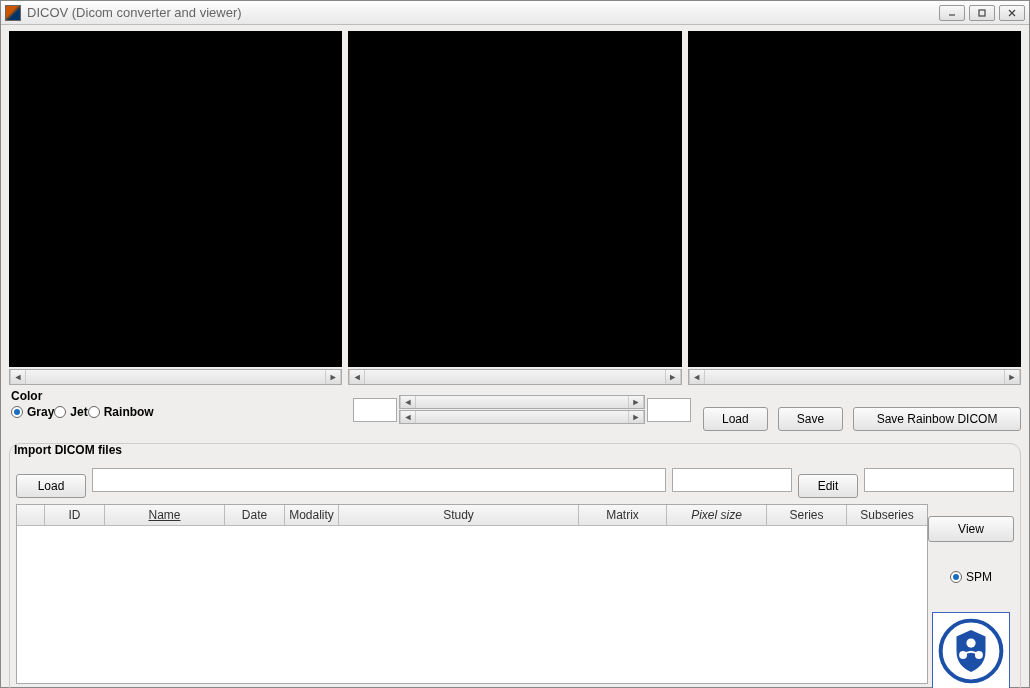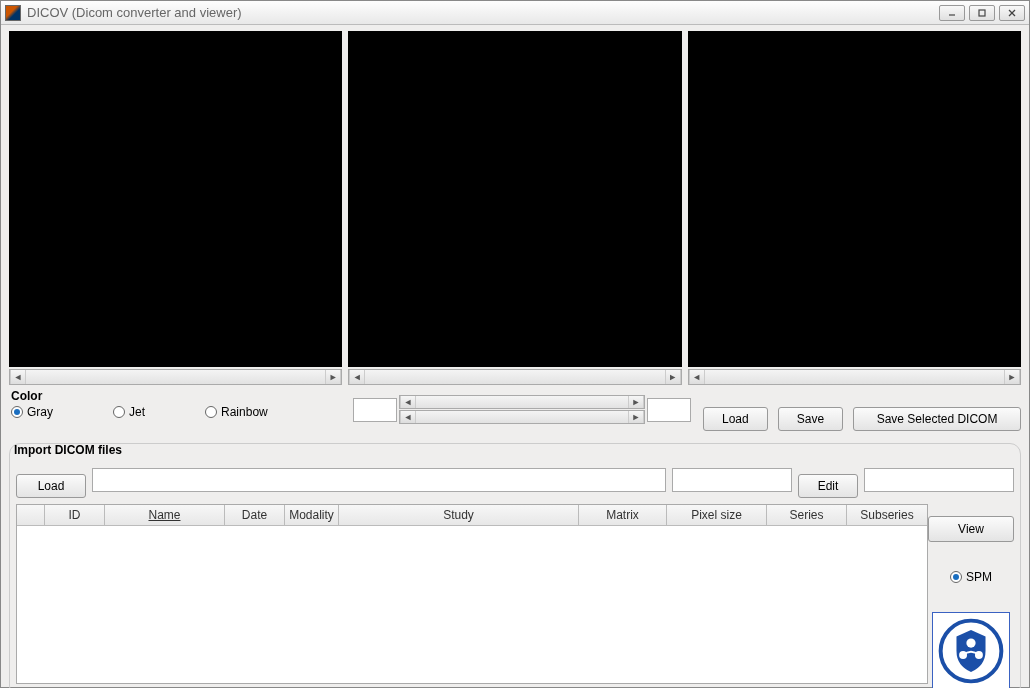--- a/index.html
+++ b/index.html
@@ -20,21 +20,21 @@
 .pane-col { flex: 1; display:flex; flex-direction:column; }
 .pane { background:#000; width:100%; height:336px; border:0; }
 .hscroll { display:flex; height:16px; border:1px solid #aaa; background:linear-gradient(#f4f4f4,#e2e2e2); margin-top:2px;}
 .hscroll .sb-btn { width:16px; border:0; background:linear-gradient(#f6f6f6,#ddd); display:flex; align-items:center; justify-content:center; cursor:pointer; border-left:1px solid #ccc; border-right:1px solid #ccc;}
 .hscroll .sb-track { flex:1; }
 .hscroll .arrow{ font-size:9px; color:#555;}
 
 .row2 { display:flex; margin-top:4px; align-items:flex-start; gap:6px; }
 .color-group { width: 338px; padding-left: 2px;}
 .color-group .lbl { font-weight:bold; font-size:12px; }
-.color-group .radios { display:flex; gap:60px; margin-top:2px; }
+.color-group .radios { display:flex; margin-top:2px;font-weight:bold; }
 .radio { display:flex; align-items:center; gap:4px; cursor:pointer;}
 .radio .dot{ width:12px;height:12px;border:1px solid #666; border-radius:50%; background:#fff; display:flex; align-items:center; justify-content:center;}
 .radio .dot.sel::after{content:"";width:6px;height:6px;border-radius:50%;background:#1a6ec0;}
 
 .center-controls { width: 338px; display:flex; align-items:center; gap:2px; margin-top:6px;}
 .smallfield { width:44px; height:24px; background:#fff; border:1px solid #aaa; }
 .dual-scroll { flex:1; display:flex; flex-direction:column; gap:1px; }
 .dual-scroll .hscroll{ height:14px; margin:0;}
 
 .action-btns { flex:1; display:flex; gap:10px; margin-top:6px; padding-left:6px;}
@@ -55,21 +55,21 @@
 .table { flex:1; border:1px solid #aaa; background:#fff; height:180px; }
 .thead { display:flex; background:linear-gradient(#f7f7f7,#e7e7e7); border-bottom:1px solid #bbb;}
 .th { border-right:1px solid #bbb; text-align:center; padding:3px 2px; font-size:12px; color:#333;}
 .th.c0{width:28px;}
 .th.c1{width:60px;}
 .th.c2{width:120px;text-decoration:underline;}
 .th.c3{width:60px;}
 .th.c4{width:54px;}
 .th.c5{flex:1;}
 .th.c6{width:88px;}
-.th.c7{width:100px;}
+.th.c7{width:100px;font-style:italic;}
 .th.c8{width:80px;}
 .th.c9{width:80px; border-right:0;}
 
 .side-col { width:86px; display:flex; flex-direction:column; align-items:center; gap:28px;}
 .side-col .btn{ width:100%; height:26px;}
 .logo { width:78px; height:78px; border:1px solid #3a62c2; background:#fff; display:flex; align-items:center; justify-content:center; margin-top:auto;}
 .logo svg{ width:66px;height:66px;}
 </style>
 </head>
 <body>
@@ -180,21 +180,21 @@
                 <span class="arrow">►</span>
               </div>
           </div>
         </div>
         <input class="smallfield" value="" style="">
       </div>
 
       <div class="action-btns">
         <div class="btn small">Load</div>
         <div class="btn small">Save</div>
-        <div class="btn wide">Save Selected DICOM</div>
+        <div class="btn wide">Save Rainbow DICOM</div>
       </div>
     </div>
 
     <div class="import-section">
       <div class="import-lbl">Import DICOM files</div>
       <div class="import-row">
         <div class="btn" style="width:70px">Load</div>
         <input class="txt big" value="" style="">
         <input class="txt med" value="" style="">
         <div class="btn" style="width:60px">Edit</div>

